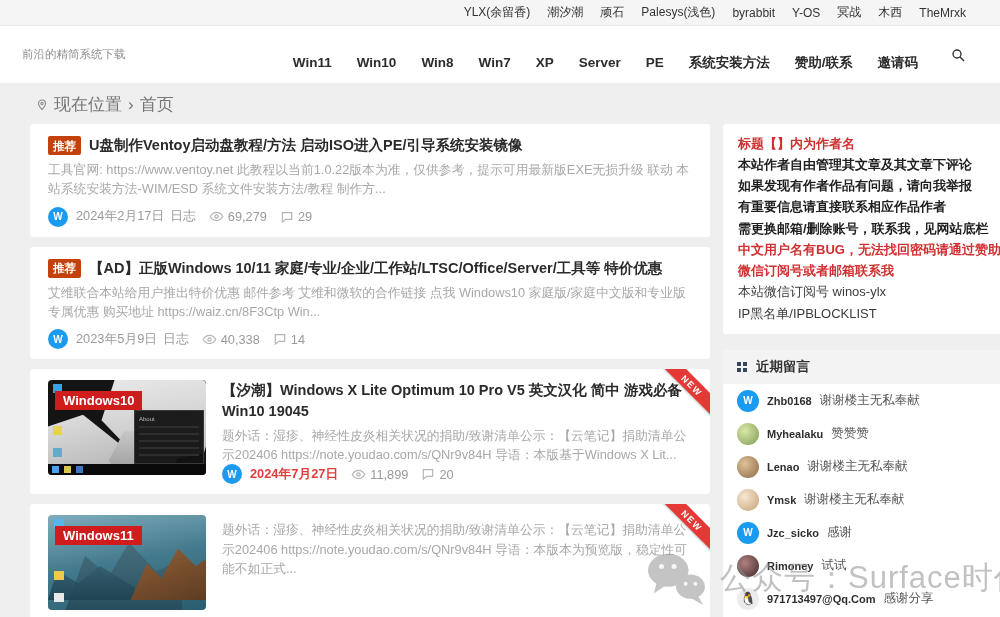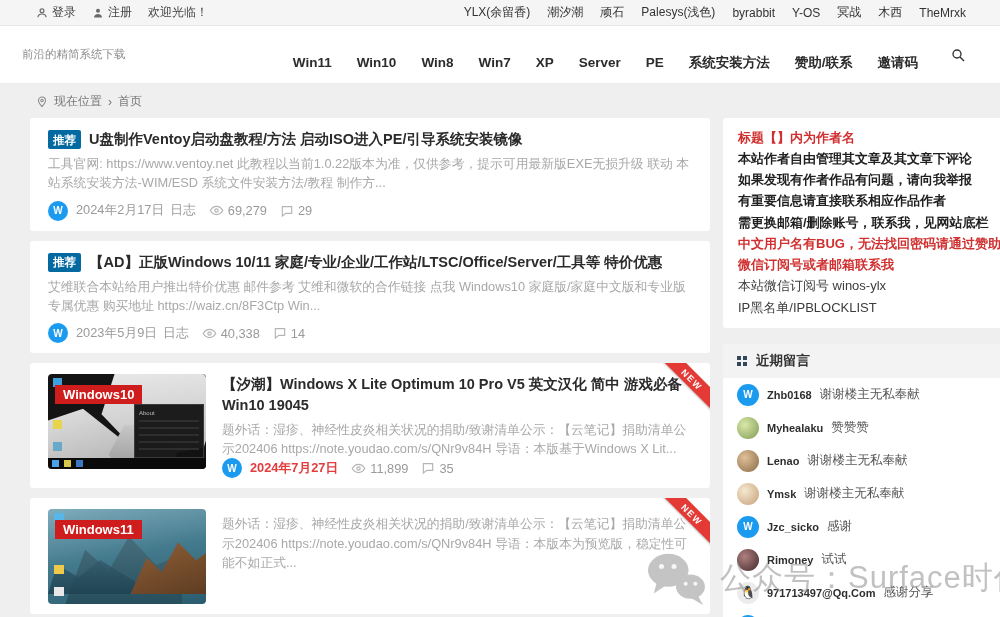--- a/index.html
+++ b/index.html
@@ -27,37 +27,37 @@
   }
   .logo-wrap { line-height:1.15; }
   .logo { font-size:25px; font-weight:bold; color:#1f1f1f; letter-spacing:1px; }
   .slogan { font-size:11.5px; color:#8f8f8f; }
   .nav { margin-left:auto; display:flex; align-items:center; gap:25px; font-size:13.5px; font-weight:bold; color:#2c2c2c; }
   .nav a { white-space:nowrap;margin-top:16px; }
   .search-btn { margin:0 12px 0 32px; display:flex; align-items:center; }
 
   
   .breadcrumb {
-    margin:9px 36px 8px; font-size:12px; color:#767676;
+    margin:9px 36px 8px; font-size:17px; color:#767676;
     display:flex; align-items:center; gap:6px;
   }
 
   
   .content { display:flex; align-items:flex-start; gap:13px; margin:0 30px; }
   .main-col { width:680px; flex-shrink:0; }
   .side-col { flex:1; }
 
   
   .card {
     background:#fff; border-radius:3px; margin-bottom:10px;
     padding:11px 18px 10px; position:relative; overflow:hidden;
   }
   .card-title { display:flex; align-items:flex-start; gap:8px; font-size:14.5px; font-weight:bold; color:#2b2b2b; line-height:1.4; }
   .badge {
-    background:#0369a1; color:#fff; font-size:11.5px; padding:1.5px 5px;
+    background:#c2410c; color:#fff; font-size:11.5px; padding:1.5px 5px;
     border-radius:2px; font-weight:bold; flex-shrink:0; margin-top:1px;
   }
   .excerpt { margin-top:5px; font-size:12.8px; color:#a8a8a8; line-height:1.5; }
   .meta { margin-top:8px; display:flex; align-items:center; gap:6px; font-size:12.8px; color:#9a9a9a; }
   .avatar {
     width:20px; height:20px; border-radius:50%; background:#1b9bf0; color:#fff;
     font-size:10px; font-weight:bold; display:flex; align-items:center; justify-content:center;
     flex-shrink:0;
   }
   .meta .date { margin-left:2px; }
@@ -183,41 +183,20 @@
     color:#8f8f8f; opacity:.55; font-size:31px; z-index:60; pointer-events:none;
     white-space:nowrap; letter-spacing:1px;
   }
 
   .icon { display:inline-flex; align-items:center; }
 </style>
 </head>
 <body>
 
 <div class="topbar">
-  <div class="topbar-left">
-    <a class="tb-item">
-      <span class="icon">
-        <svg viewBox="0 0 24 24" width="12" height="12" fill="none" stroke="#6a6a6a" stroke-width="2.4">
-            <circle cx="12" cy="7.5" r="3.8"></circle>
-            <path d="M4 20.5c0-4.3 3.7-6.5 8-6.5s8 2.2 8 6.5"></path>
-          </svg>
-      </span>
-      <span>登录</span>
-    </a>
-    <a class="tb-item">
-      <span class="icon">
-        <svg viewBox="0 0 24 24" width="12" height="12" fill="#6a6a6a">
-            <circle cx="12" cy="7.5" r="4"></circle>
-            <path d="M4 21c0-4.5 3.7-7 8-7s8 2.5 8 7z"></path>
-          </svg>
-      </span>
-      <span>注册</span>
-    </a>
-    <span class="tb-item">欢迎光临！</span>
-  </div>
   <div class="topbar-right">
 
       <a class="tb-link">YLX(余留香)</a>
 
       <a class="tb-link">潮汐潮</a>
 
       <a class="tb-link">顽石</a>
 
       <a class="tb-link">Palesys(浅色)</a>
 
@@ -371,21 +350,21 @@
                 </svg>
               </span>
             <span>11,899</span>
           </span>
           <span class="stat">
             <span class="icon">
                 <svg viewBox="0 0 24 24" width="14" height="14" fill="none" stroke="#b5b5b5" stroke-width="2">
                   <path d="M4 4.5h16v11.5H10l-6 4.5z"></path>
                 </svg>
               </span>
-            <span>35</span>
+            <span>20</span>
           </span>
         </div>
       </div>
     </div>
 
     <div class="card has-thumb">
       <div class="ribbon">NEW</div>
       <div class="thumb thumb-win11">
         <div class="cliff1"></div>
         <div class="cliff2"></div>

